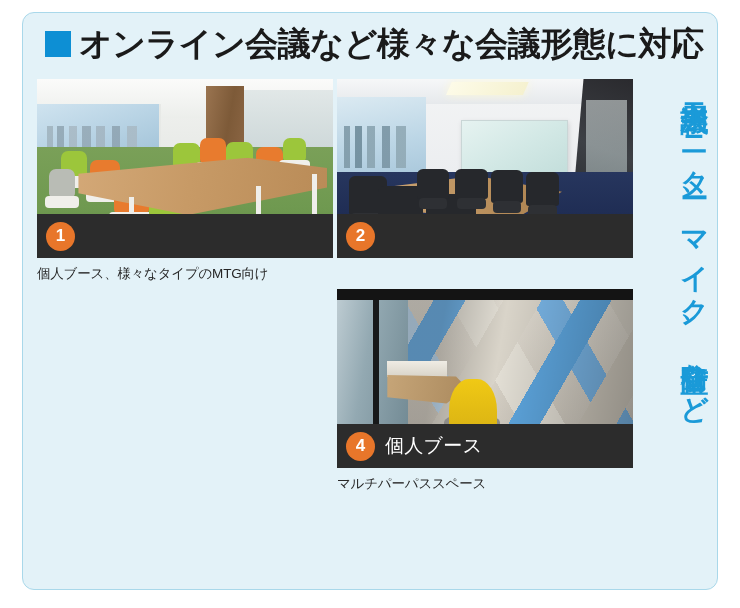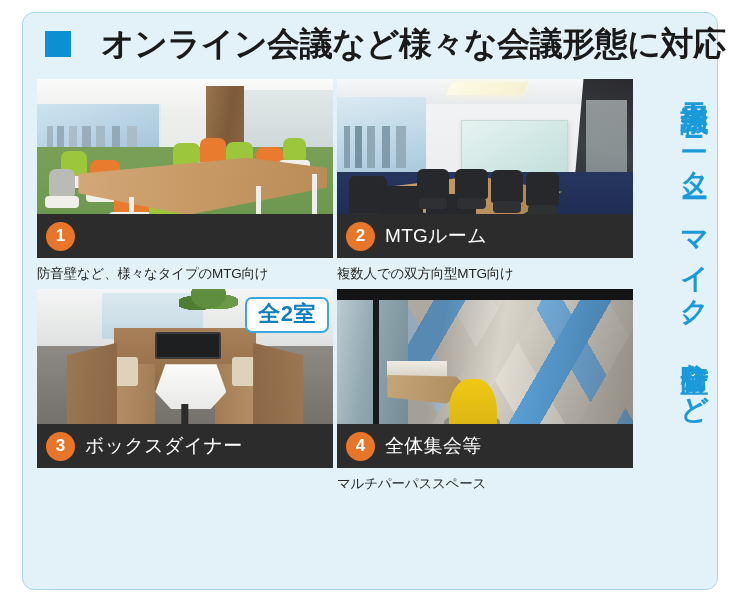--- a/index.html
+++ b/index.html
@@ -16,21 +16,21 @@
     width: 696px; height: 578px;
     background: #e3f2f8;
     border: 1.5px solid #a9d8ea;
     border-radius: 12px;
   }
 
   
   .title-row {
     position: absolute;
     left: 22px; top: 14px;
-    display: flex; align-items: center; gap: 30px;
+    display: flex; align-items: center; gap: 8px;
   }
   .title-bullet {
     width: 26px; height: 26px;
     background: #0d8fd4;
     flex: 0 0 auto;
   }
   .title-text {
     font-size: 33px;
     font-weight: 700;
     color: #1a1a1a;
@@ -386,21 +386,21 @@
         <div class="chair og" style="left:74%; top:38%; width:9%;  height:16%;"></div>
         <div class="chair gr" style="left:83%; top:33%; width:8%;  height:13%;"></div>
         <div class="table"></div>
         <div class="tleg a"></div>
         <div class="tleg b"></div>
         <div class="tleg c"></div>
         <div class="label-bar">
           <span class="badge-num">1</span>
         </div>
       </div>
-      <div class="caption">防音壁など、様々なタイプのMTG向け</div>
+      <div class="caption">個人ブース、様々なタイプのMTG向け</div>
     </div>
 
     <div class="card">
       <div class="photo p2">
         <div class="ceil"></div>
         <div class="light"></div>
         <div class="blind"></div>
         <div class="win"></div>
         <div class="city2"></div>
         <div class="board"></div>
@@ -410,65 +410,41 @@
         <div class="table2"></div>
         <div class="bchair" style="left:4%;  top:54%; width:13%; height:22%;"></div>
         <div class="bchair" style="left:14%; top:60%; width:15%; height:25%;"></div>
         <div class="bchair" style="left:30%; top:64%; width:17%; height:28%;"></div>
         <div class="bchair" style="left:27%; top:50%; width:11%; height:17%;"></div>
         <div class="bchair" style="left:40%; top:50%; width:11%; height:17%;"></div>
         <div class="bchair" style="left:52%; top:51%; width:11%; height:18%;"></div>
         <div class="bchair" style="left:64%; top:52%; width:11%; height:19%;"></div>
         <div class="label-bar">
           <span class="badge-num">2</span>
-          <span class="label-text">MTGルーム</span>
         </div>
       </div>
-      <div class="caption">複数人での双方向型MTG向け</div>
     </div>
 
     <div class="card">
-      <div class="photo p3">
-        <div class="bgoffice"></div>
-        <div class="bgwin"></div>
-        <div class="plant"></div>
-        <div class="floor3"></div>
-        <div class="wallB"></div>
-        <div class="monitor"></div>
-        <div class="seatL"></div>
-        <div class="seatR"></div>
-        <div class="cushL"></div>
-        <div class="cushR"></div>
-        <div class="wallL"></div>
-        <div class="wallR"></div>
-        <div class="table3"></div>
-        <div class="tstem"></div>
-        <div class="tbase"></div>
-        <div class="rooms-badge">全2室</div>
-        <div class="label-bar">
-          <span class="badge-num">3</span>
-          <span class="label-text">ボックスダイナー</span>
-        </div>
-      </div>
     </div>
 
     <div class="card">
       <div class="photo p4">
         <div class="hexwall"></div>
         <div class="hexdark"></div>
         <div class="glassL"></div>
         <div class="mullion"></div>
         <div class="sill"></div>
         <div class="desk4"></div>
         <div class="chair4seat"></div>
         <div class="chair4"></div>
         <div class="floor4"></div>
         <div class="topband"></div>
         <div class="label-bar">
           <span class="badge-num">4</span>
-          <span class="label-text">全体集会等</span>
+          <span class="label-text">個人ブース</span>
         </div>
       </div>
       <div class="caption">マルチパーパススペース</div>
     </div>
 
   </div>
 </div>
 
 </body></html>

